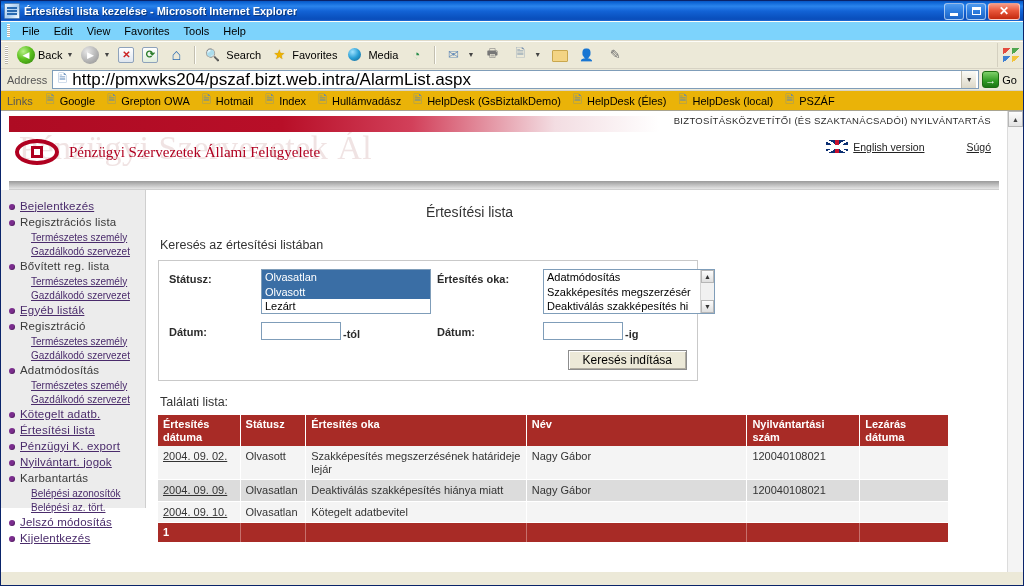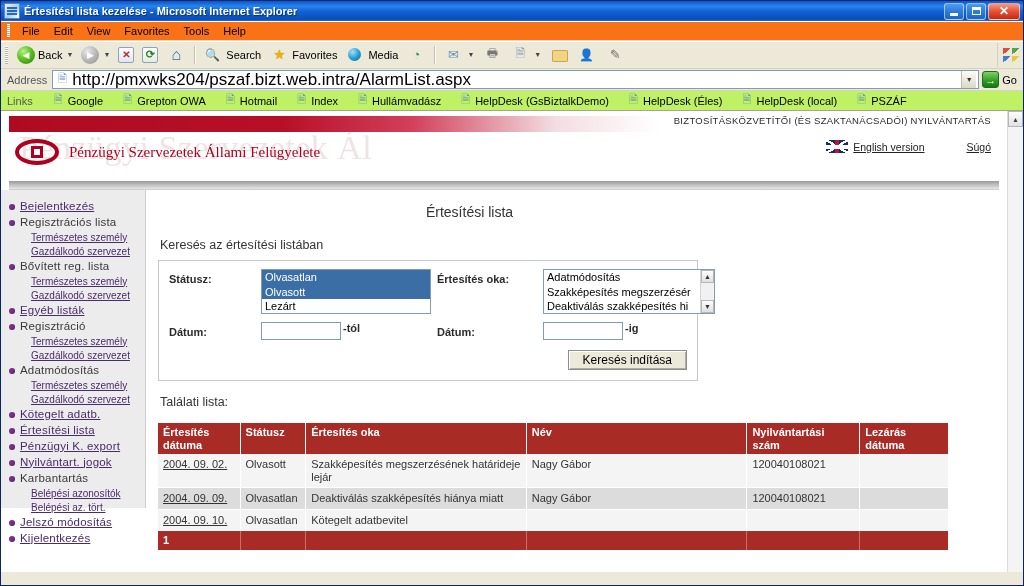--- a/index.html
+++ b/index.html
@@ -51,21 +51,21 @@
   .win-btn.close {
     background: linear-gradient(to bottom,#f79a85 0%,#e8563a 45%,#c3290f 100%);
     width:32px;
   }
   .win-btn .glyph-min { display:block; width:8px; height:3px; background:#fff; margin-top:6px; }
   .win-btn .glyph-max { display:block; width:9px; height:8px; border:1.5px solid #fff; border-top-width:3px; }
   .win-btn .glyph-x { font-size:12px; line-height:10px; font-family:"Liberation Sans",sans-serif; }
 
   
   .menubar {
-    height:20px; background:#f97316; display:flex; align-items:center;
+    height:20px; background:#7dd3fc; display:flex; align-items:center;
     padding-left:6px; border-bottom:1px solid #dedacb;
     box-shadow: inset 0 1px 0 #fdfdf8;
   }
   .menubar .grip { width:3px; height:13px; margin-right:5px;
     background: repeating-linear-gradient(to bottom,#fff 0 1px,#b7b4a8 1px 2px); }
   .menu-item { padding:2px 7px; color:#000; font-size:11px; white-space:nowrap; }
 
   
   .toolbar {
     height:28px; background:#ece9d8; display:flex; align-items:center;
@@ -146,22 +146,22 @@
                border-left:1px solid #c0bcad; display:flex;align-items:center;justify-content:center;
                font-size:7px; color:#333; flex:0 0 auto;}
   .go-btn { display:flex; align-items:center; gap:3px; padding:0 6px 0 3px; white-space:nowrap; font-size:11px;}
   .go-ico { width:17px;height:17px; border-radius:3px; position:relative;
             background:linear-gradient(to bottom,#7fd06a,#2f9a22 60%,#1d7515); border:1px solid #1c6d12;}
   .go-ico:after{content:"\2192"; position:absolute; inset:0; color:#fff; font-size:11px; font-weight:bold;
                   display:flex; align-items:center; justify-content:center;}
 
   
   .linksbar {
-    height:20px; background:#bef264; display:flex; align-items:center;
-    padding-left:6px; border-bottom:1px solid #a9a48f; overflow:hidden;gap:8px;
+    height:20px; background:#eab308; display:flex; align-items:center;
+    padding-left:6px; border-bottom:1px solid #a9a48f; overflow:hidden;
   }
   .links-label { color:#555; font-size:11px; margin-right:6px; }
   .link-item { display:flex; align-items:center; gap:3px; padding:0 5px; white-space:nowrap; font-size:11px; }
   .link-ico { width:13px;height:13px; position:relative; flex:0 0 auto;}
   .link-ico:after{content:"\1F5CE"; position:absolute; inset:0; color:#5a86b8; font-size:11px;
                   display:flex; align-items:center; justify-content:center;}
 
   
   .viewport { position:relative; height:461px; background:#fff; display:flex; }
   .page { flex:1; min-width:0; overflow:hidden; background:#fff; position:relative; }
@@ -274,35 +274,35 @@
   .lb-scroll {
     position:absolute; right:0; top:0; width:14px; height:100%;
     background:#f1f1f1; border-left:1px solid #d4d4d4;
     display:flex; flex-direction:column; justify-content:space-between;
   }
   .lb-arrow {
     height:13px; background:linear-gradient(to bottom,#fdfdfd,#dfdfdf);
     border:1px solid #b6b6b6; display:flex; align-items:center; justify-content:center;
     font-size:7px; color:#333;
   }
-  .date-row { display:flex; align-items:flex-start; gap:2px; }
+  .date-row { display:flex; align-items:flex-end; gap:2px; }
   .date-input {
     width:80px; height:18px; border:1px solid #7f9db9; background:#fff;
   }
   .date-suffix { font-size:11px; color:#2b2b2b; font-weight:bold; }
   .btn-row { margin-top:10px; display:flex; justify-content:flex-end; padding-right:0px; }
   .btn {
     font-size:12px; padding:2px 14px; background:#ece9d8;
     border:1px solid #8d8d8d;
     box-shadow: inset 1px 1px 0 #ffffff, inset -1px -1px 0 #b0aca0;
     color:#000; white-space:nowrap;
   }
 
   
-  .results-label { font-size:12.5px; color:#333; margin:14px 0 14px 4px; }
+  .results-label { font-size:12.5px; color:#333; margin:14px 0 6px 4px; }
   .rtable { border-collapse:collapse; width:790px; margin-left:2px; font-size:11px; table-layout:fixed; }
   .rtable th {
     background:#a82b26; color:#fff; font-weight:bold; text-align:left;
     padding:3px 5px; vertical-align:top; line-height:12.5px;
     border-right:1px solid #fff;
   }
   .rtable th:last-child { border-right:none; }
   .rtable td {
     padding:4px 5px; vertical-align:top; color:#333; line-height:12.5px;
     border-right:1px solid #fff; border-bottom:1px solid #fff;

